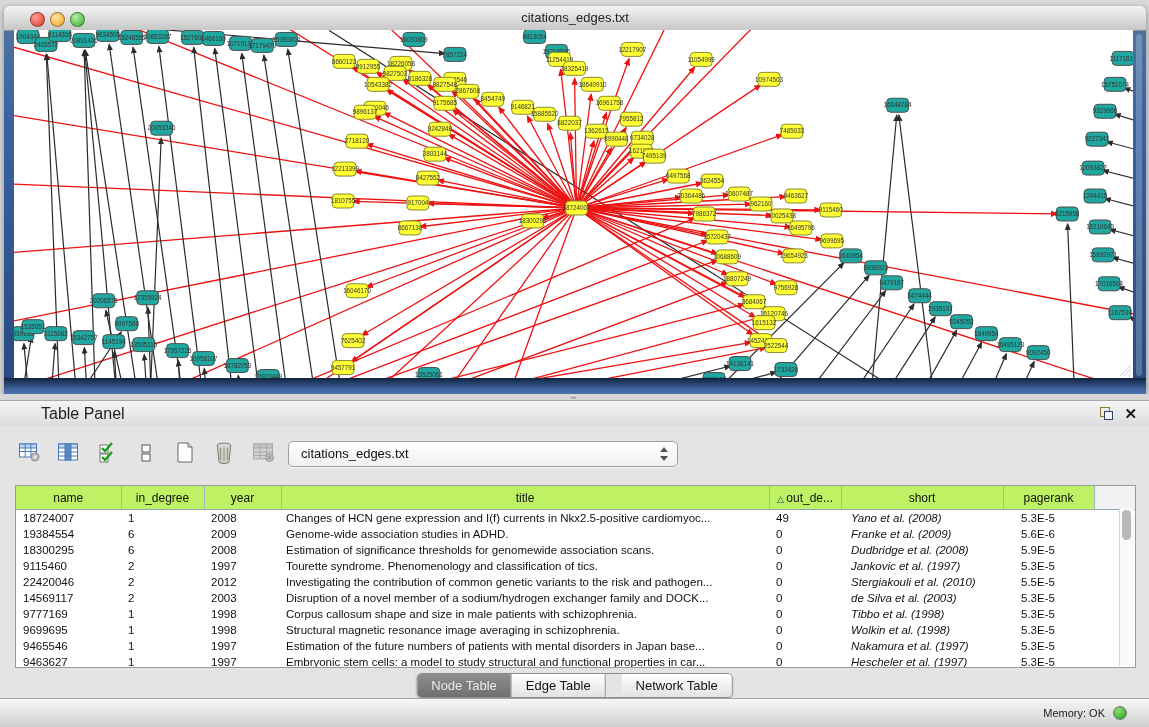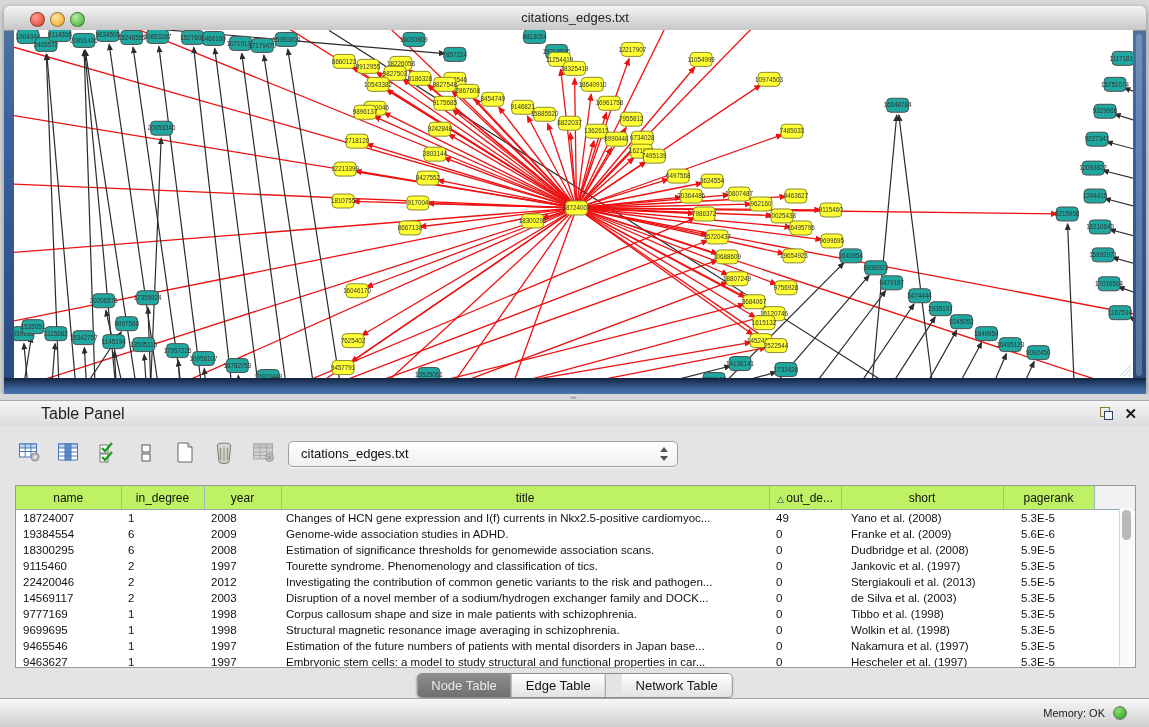--- a/index.html
+++ b/index.html
@@ -58,21 +58,21 @@
 
   
   #tblwrap{position:absolute;left:15px;top:59px;width:1121px;height:183px;background:#fff;
     border:1px solid #999;box-sizing:border-box;overflow:hidden;}
   table{border-collapse:collapse;table-layout:fixed;width:1119px;font-size:11.5px;color:#111;}
   th{height:21px;background:#bef264;border-right:1px solid #9db6c2;border-bottom:1px solid #8fa9b6;
      font-weight:normal;font-size:12px;text-align:center;overflow:hidden;white-space:nowrap;}
   th.filler{background:#f2f2f2;border-right:0;}
   td{height:16px;padding:0 0 0 7px;overflow:hidden;white-space:nowrap;text-overflow:ellipsis;}
   td.c-title{padding-left:5px;}
-  td.c-short{padding-left:10px;}
+  td.c-short{padding-left:10px;font-style:italic;}
   td.c-pagerank{padding-left:18px;}
   .sortmark{font-size:9px;color:#246;}
   #vscroll{position:absolute;right:1px;top:22px;width:14px;bottom:1px;background:#fafafa;border-left:1px solid #d5d5d5;}
   #vthumb{position:absolute;left:2px;top:2px;width:9px;height:30px;border-radius:5px;background:#b9b9b9;}
 
   
   #tabs{position:absolute;left:50%;transform:translateX(-50%);top:247px;height:23px;display:flex;
     border:1px solid #8c8c8c;border-radius:5px;overflow:hidden;box-shadow:0 1px 2px rgba(0,0,0,.2);}
   .tab{height:23px;line-height:23px;padding:0 14px;font-size:13px;background:linear-gradient(#ffffff,#e2e2e2);
     color:#111;border-right:1px solid #9a9a9a;}
@@ -881,21 +881,21 @@
             <td class="c-short">Jankovic et al. (1997)</td>
             <td class="c-pagerank">5.3E-5</td>
             <td></td>
           </tr>
           <tr>
             <td class="c-name">22420046</td>
             <td class="c-indeg">2</td>
             <td class="c-year">2012</td>
             <td class="c-title">Investigating the contribution of common genetic variants to the risk and pathogen...</td>
             <td class="c-outdeg">0</td>
-            <td class="c-short">Stergiakouli et al. (2013)</td>
+            <td class="c-short">Stergiakouli et al. (2010)</td>
             <td class="c-pagerank">5.5E-5</td>
             <td></td>
           </tr>
           <tr>
             <td class="c-name">14569117</td>
             <td class="c-indeg">2</td>
             <td class="c-year">2003</td>
             <td class="c-title">Disruption of a novel member of a sodium/hydrogen exchanger family and DOCK...</td>
             <td class="c-outdeg">0</td>
             <td class="c-short">de Silva et al. (2003)</td>

